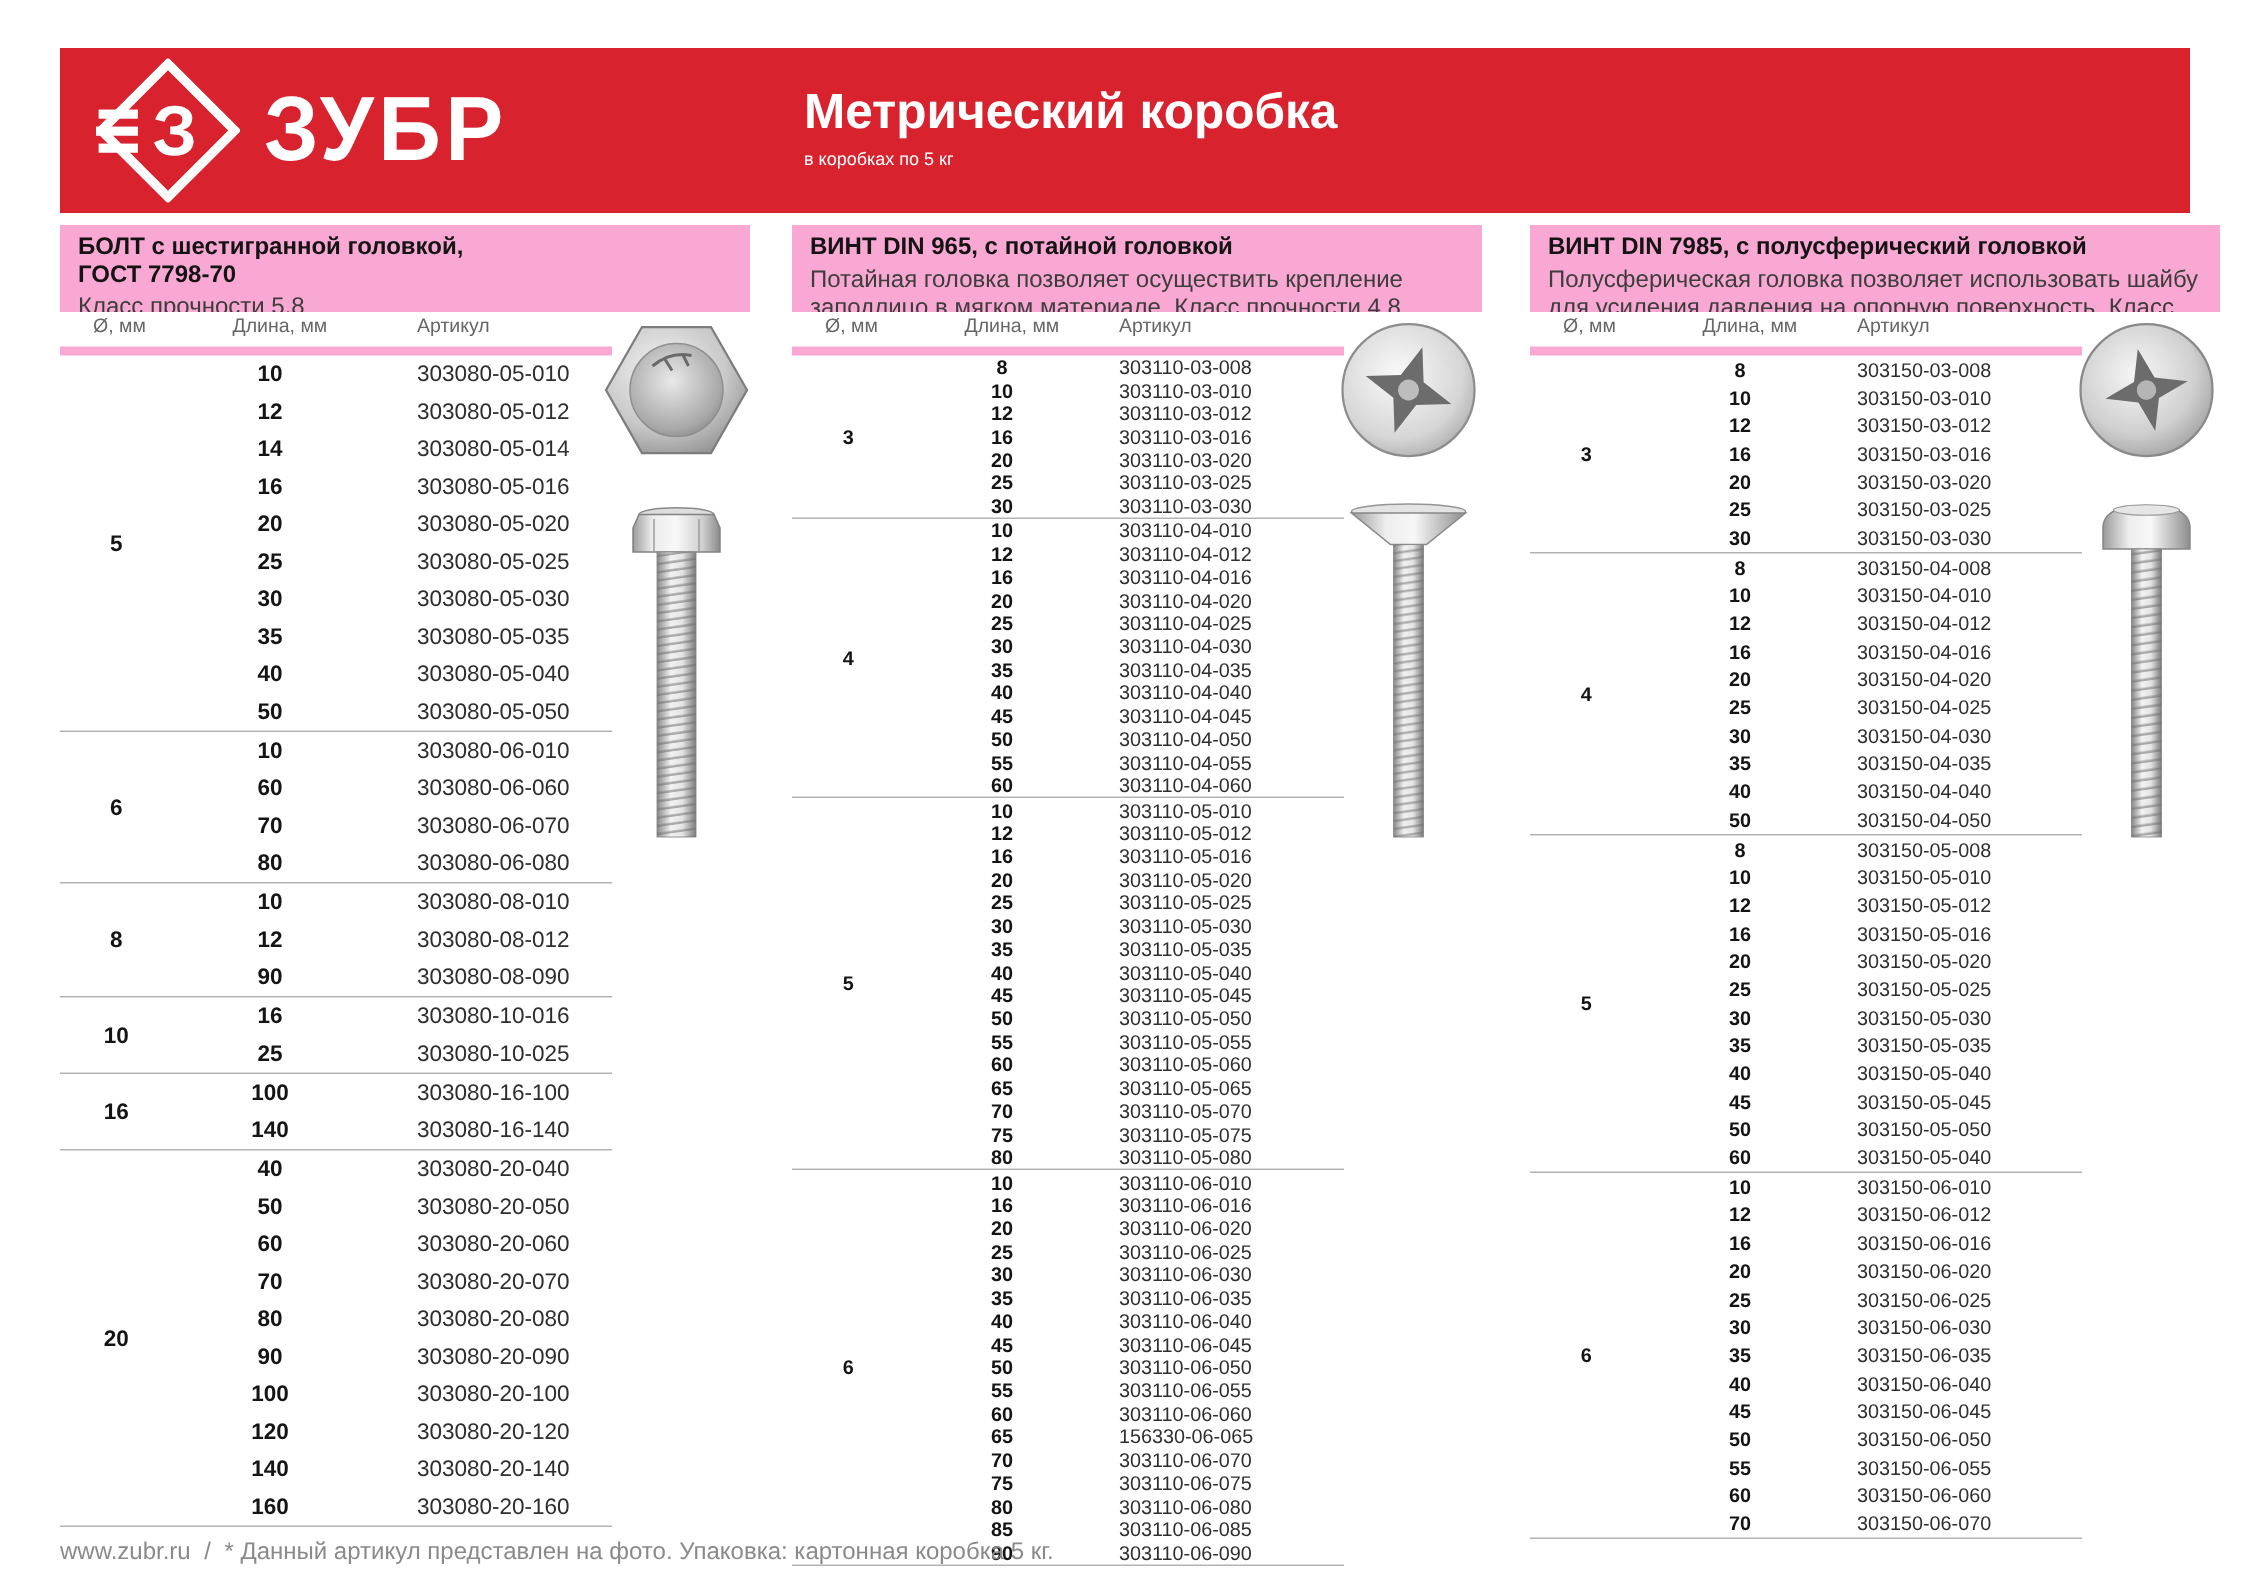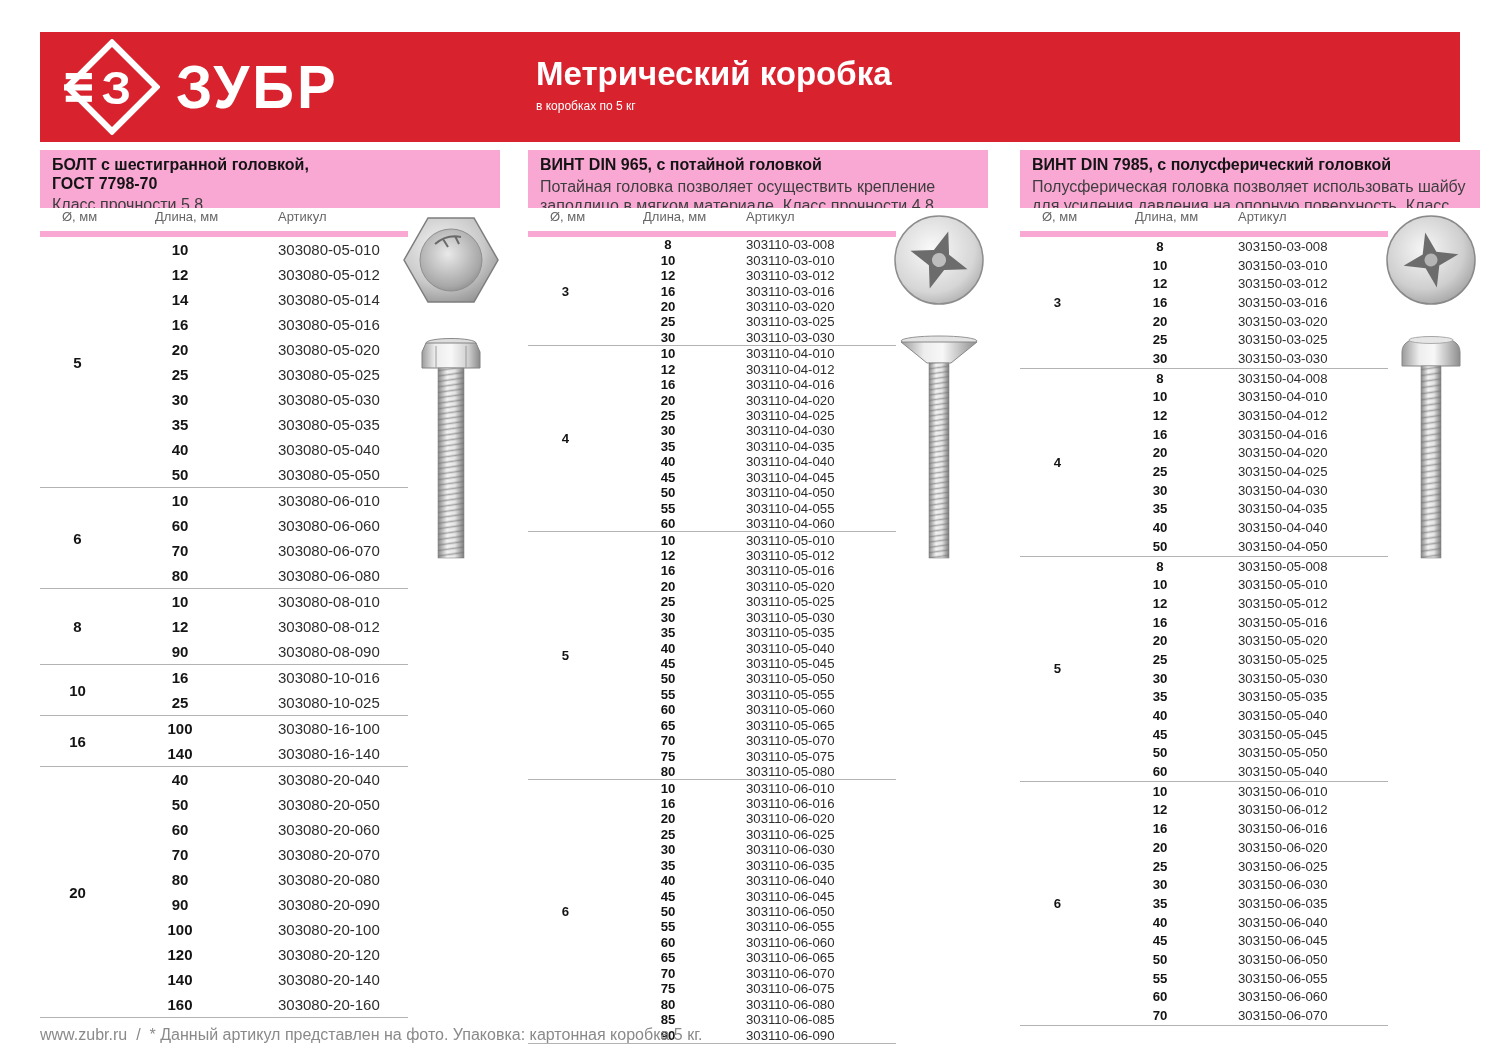--- a/index.html
+++ b/index.html
@@ -503,21 +503,21 @@
           <div class="row">
             <span class="len">55</span>
             <span class="art">303110-06-055</span>
           </div>
           <div class="row">
             <span class="len">60</span>
             <span class="art">303110-06-060</span>
           </div>
           <div class="row">
             <span class="len">65</span>
-            <span class="art">303110-06-065</span>
+            <span class="art">156330-06-065</span>
           </div>
           <div class="row">
             <span class="len">70</span>
             <span class="art">303110-06-070</span>
           </div>
           <div class="row">
             <span class="len">75</span>
             <span class="art">303110-06-075</span>
           </div>
           <div class="row">

